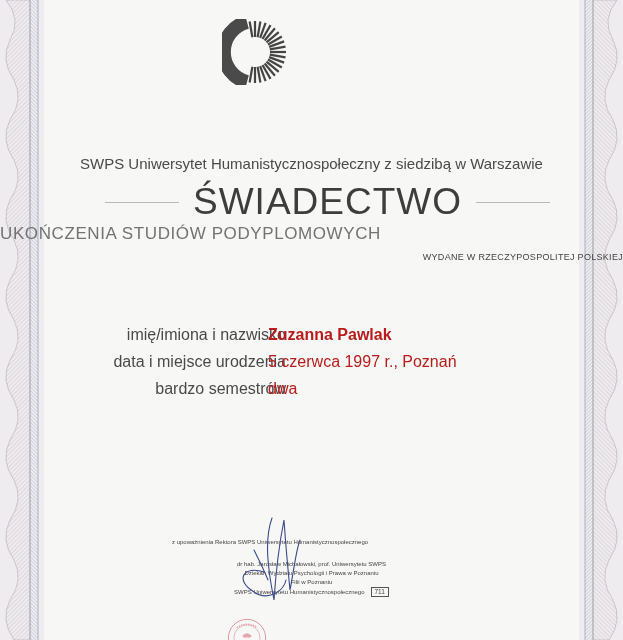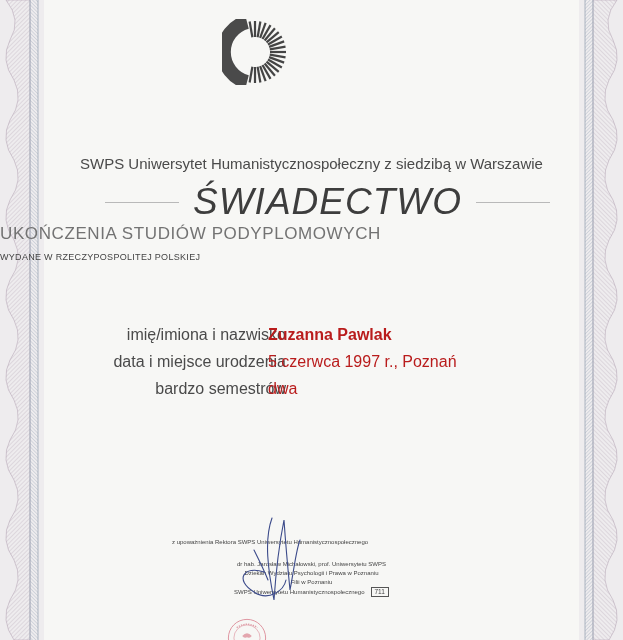--- a/index.html
+++ b/index.html
@@ -28,33 +28,33 @@
     .logo-text {
       margin-left: 12px; font-weight: bold; color: #4a4a4a;
       font-size: 16px; line-height: 18px; letter-spacing: 0.2px;
     }
     .issuer {
       position: absolute; left: 0; right: 0; top: 155px; text-align: center;
       font-size: 15px; color: #4a4a4a;
     }
     .title-row {
       position: absolute; left: 105px; right: 73px; top: 180px; height: 44px;
-      display: flex; align-items: center; justify-content: center; font-style: italic;
+      display: flex; align-items: center; justify-content: center;
     }
     .title-line { flex: 1; height: 1px; background: #b9b9b9; }
     .title {
       font-size: 37px; letter-spacing: 1px; color: #3d3d3d; padding: 0 14px;
       font-weight: normal; white-space: nowrap;
     }
     .subtitle {
       position: absolute; left: 0; right: 0; top: 224px; text-align: left;
       font-size: 17px; letter-spacing: 0.6px; color: #737373;
     }
     .issued {
-      position: absolute; left: 0; right: 0; top: 252px; text-align: left;
+      position: absolute; left: 0; right: 0; top: 252px; text-align: right;
       font-size: 9px; letter-spacing: 0.3px; color: #444;
     }
     .fields { position: absolute; left: 0; right: 0; top: 326px; }
     .field-row {
       position: relative; height: 26.8px; font-size: 16px;
     }
     .field-label {
       position: absolute; right: 337px; text-align: right; color: #4a4a4a;
       white-space: nowrap;
     }

